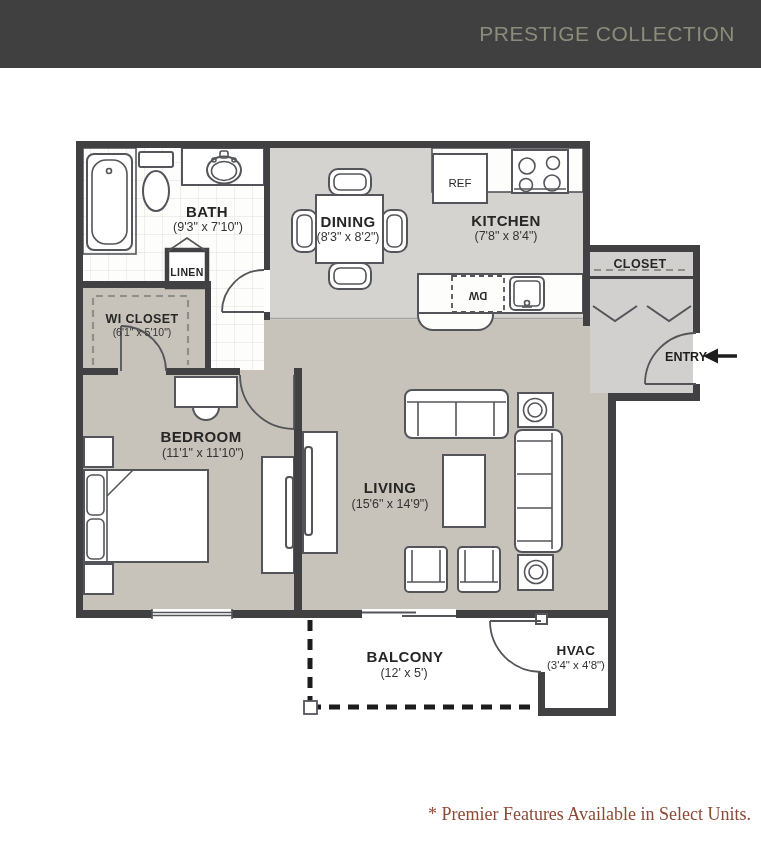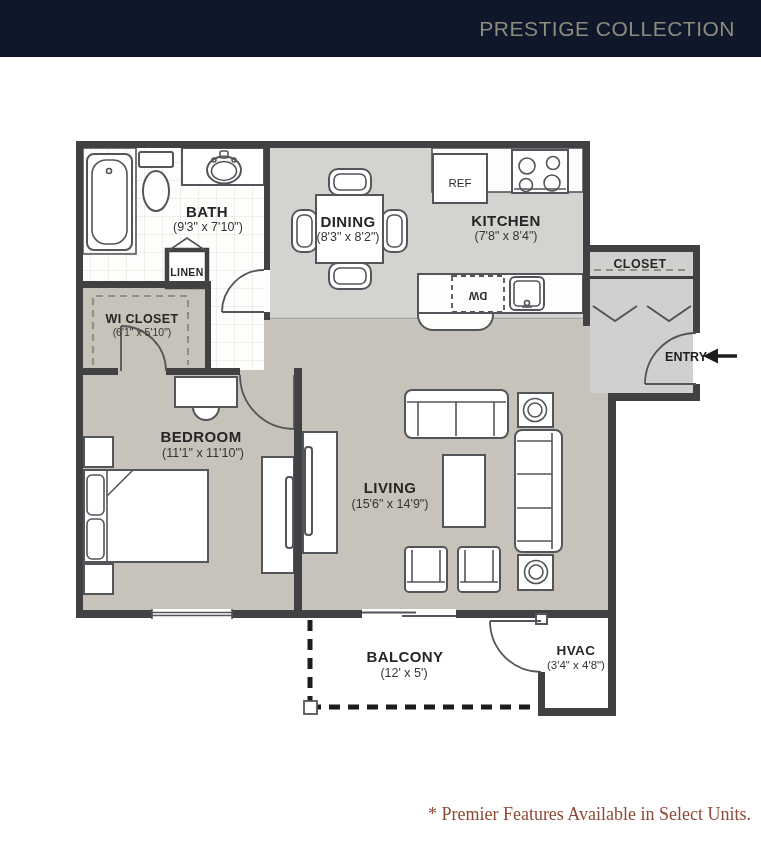--- a/index.html
+++ b/index.html
@@ -1,17 +1,17 @@
 <!DOCTYPE html>
 <html><head>
 <meta charset="utf-8">
 <style>
   html,body{margin:0;padding:0;background:#fff;}
   body{width:761px;height:844px;position:relative;overflow:hidden;font-family:"Liberation Sans",sans-serif;}
-  .header{position:absolute;left:0;top:0;width:761px;height:57px;background:#0f172a;display:flex;align-items:center;justify-content:flex-end;}
+  .header{position:absolute;left:0;top:0;width:761px;height:68px;background:#404040;display:flex;align-items:center;justify-content:flex-end;}
   .header-title{color:#8C8C7C;font-size:21px;letter-spacing:.5px;padding-right:26px;font-weight:400;}
   svg{position:absolute;left:0;top:0;}
   .wall{fill:#414143;}
   .furn{fill:#FFFFFF;stroke:#54555A;stroke-width:2;}
   .furn-thin{fill:none;stroke:#54555A;stroke-width:1.6;}
   .fixline{fill:none;stroke:#54555A;stroke-width:2;}
   .room-name{font-family:"Liberation Sans",sans-serif;font-weight:700;font-size:15px;fill:#262626;letter-spacing:.4px;text-anchor:middle;}
   .room-dims{font-family:"Liberation Sans",sans-serif;font-size:12.5px;fill:#343434;text-anchor:middle;}
   .sm-name{font-size:12.5px;}
   .sm-dims{font-size:10.5px;}

